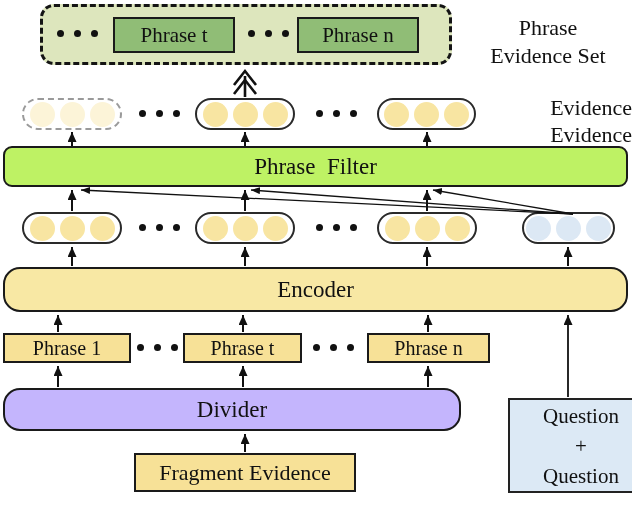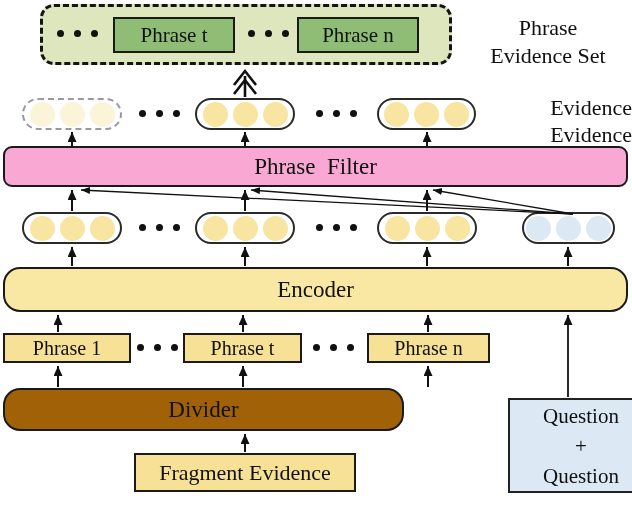--- a/index.html
+++ b/index.html
@@ -103,21 +103,21 @@
     <span class="c" style="background:#f8e5a2;"></span>
     <span class="c" style="background:#f8e5a2;"></span>
     <span class="c" style="background:#f8e5a2;"></span>
   </div>
 
   <div class="caption" style="left:468px;top:94px;width:164px;line-height:27px;align-items:flex-end;">
     <span>Evidence</span>
     <span>Evidence</span>
   </div>
 
-  <div class="rbox" style="left:3px;top:146px;width:625px;height:41px;background:#f9a8d4;border-radius:9px;">
+  <div class="rbox" style="left:3px;top:146px;width:625px;height:41px;background:#bef264;border-radius:9px;">
     <span class="lbl">Phrase  Filter</span>
   </div>
 
   <div class="pill" style="left:22px;top:212px;width:100px;">
     <span class="c" style="background:#f8e5a2;"></span>
     <span class="c" style="background:#f8e5a2;"></span>
     <span class="c" style="background:#f8e5a2;"></span>
   </div>
 
   <div class="dots" style="left:139px;top:224px;">
@@ -171,21 +171,21 @@
   <div class="dots" style="left:313px;top:344px;">
     <i></i>
       <i></i>
       <i></i>
   </div>
 
   <div class="sbox" style="left:367px;top:333px;width:123px;height:30px;background:#f7e197;">
     <span class="lbl">Phrase n</span>
   </div>
 
-  <div class="rbox" style="left:3px;top:388px;width:401px;height:43px;background:#a16207;">
+  <div class="rbox" style="left:3px;top:388px;width:458px;height:43px;background:#c4b5fd;">
     <span class="lbl">Divider</span>
   </div>
 
   <div class="sbox" style="left:134px;top:453px;width:222px;height:39px;background:#f7e197;font-size:22px;">
     <span class="lbl">Fragment Evidence</span>
   </div>
 
   <div class="qbox" style="left:508px;top:398px;width:146px;height:95px;background:#dce9f5;">
     <span>Question</span>
     <span>+</span>

